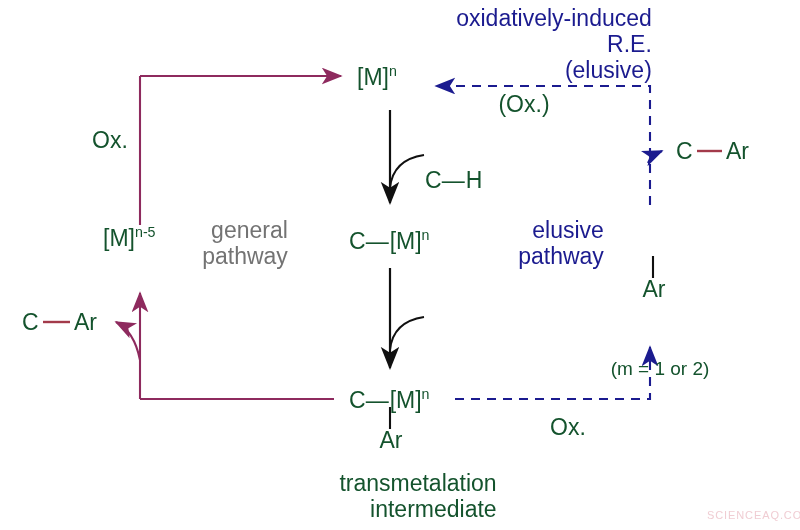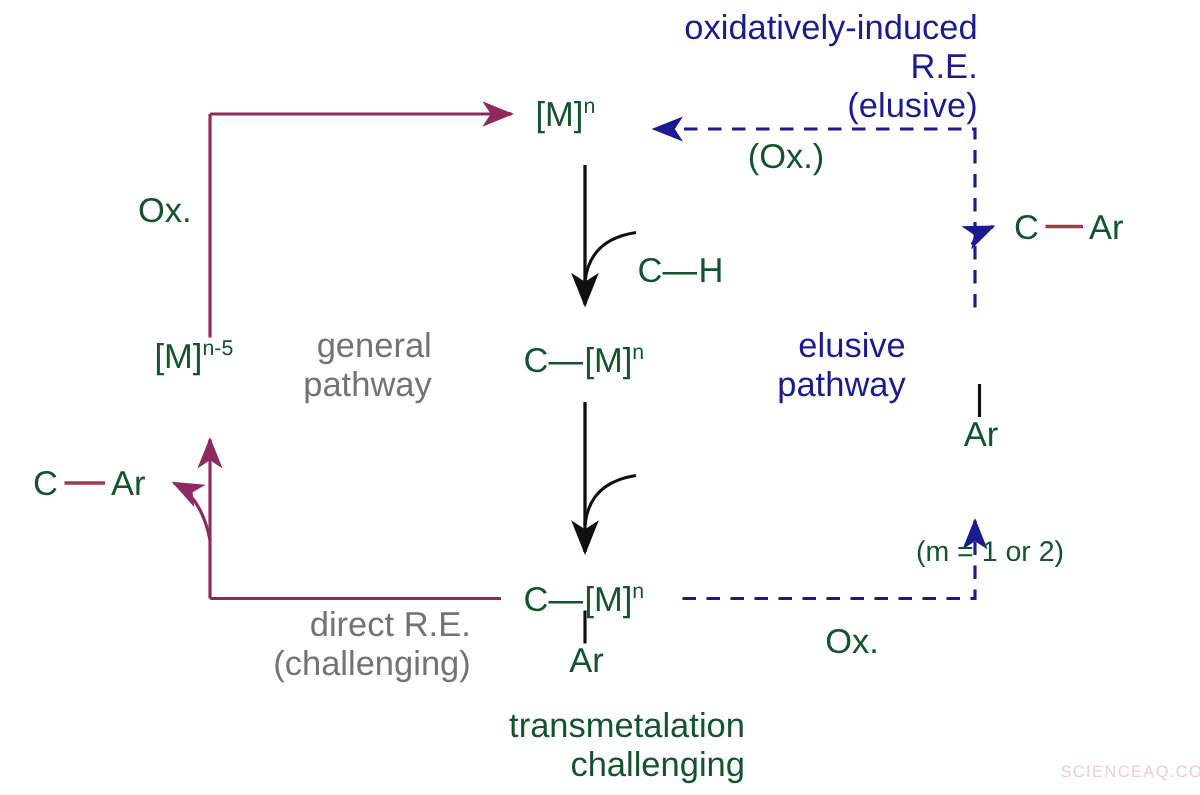--- a/index.html
+++ b/index.html
@@ -102,24 +102,20 @@
   <div class="lbl purple ctr" style="left:245px; top:218px;">
     <span>general</span><br>
     <span>pathway</span>
   </div>
 
   <div class="lbl navy ctr" style="left:545px; top:218px;margin-left:16px;">
     <span>elusive</span><br>
     <span>pathway</span>
   </div>
 
-  <div class="lbl purple ctr" style="left:248px; top:404px;">
-    <span>direct R.E.</span><br>
-    <span>(challenging)</span>
-  </div>
 
   <div class="lbl navy ctr" style="left:554px; top:6px;">
     <span>oxidatively-induced</span><br>
     <span>R.E.</span><br>
     <span>(elusive)</span>
   </div>
 
   <div class="lbl black ctr" style="left:524px; top:92px;">(Ox.)</div>
 
   <div class="lbl black ctr" style="left:568px; top:415px;">Ox.</div>
@@ -127,21 +123,21 @@
   <div class="lbl black" style="left:425px; top:138px;margin-top:30px;"><span>C</span><span style="letter-spacing:1px;">—</span><span>H</span></div>
 
 
   <div class="lbl black" style="left:349px; top:228px;"><span>C</span><span style="letter-spacing:1px;">—</span><span>[M]</span><span class="sup">n</span></div>
 
   <div class="lbl black" style="left:349px; top:387px;"><span>C</span><span style="letter-spacing:1px;">—</span><span>[M]</span><span class="sup">n</span></div>
   <div class="lbl black ctr" style="left:391px; top:428px;">Ar</div>
 
   <div class="lbl black ctr" style="left:396px; top:471px;margin-left:22px;">
     <span>transmetalation</span><br>
-    <span>challenging</span>
+    <span>intermediate</span>
   </div>
 
   <div class="lbl black ctr" style="left:654px; top:277px;">Ar</div>
   <div class="lbl black small ctr" style="left:660px; top:310px;margin-top:48px;">(m = 1 or 2)</div>
 
   <div class="lbl black" style="left:22px; top:310px;"><span>C</span></div>
   <div class="lbl black" style="left:74px; top:310px;"><span>Ar</span></div>
 
   <div class="lbl black" style="left:676px; top:139px;"><span>C</span></div>
   <div class="lbl black" style="left:726px; top:139px;"><span>Ar</span></div>

